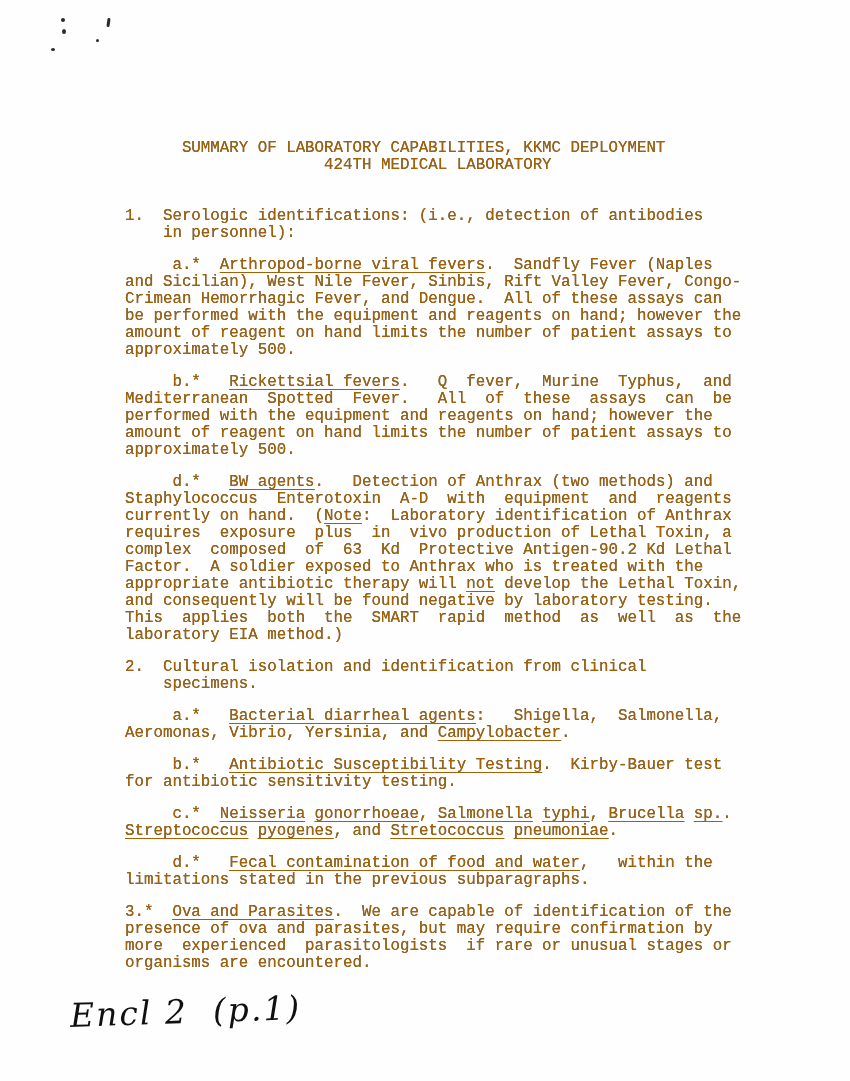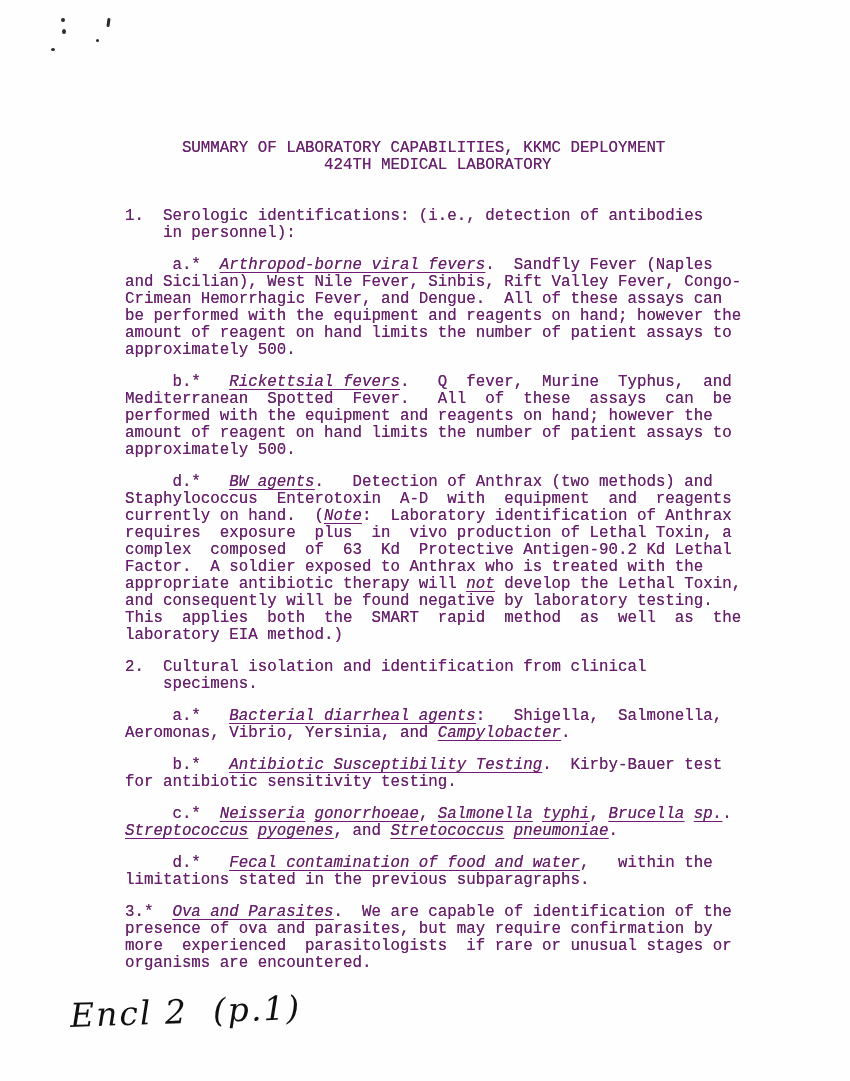--- a/index.html
+++ b/index.html
@@ -14,32 +14,31 @@
     background: #fefefe;
     overflow: hidden;
     font-family: "Liberation Mono", monospace;
   }
   .doc {
     position: absolute;
     left: 125px;
     top: 140px;
     font-size: 15.8px;
     line-height: 17px;
-    color: #701a75;
+    color: #a16207;
     white-space: pre;
     text-shadow: 0 0 0.5px rgba(0,0,0,0.65);
   }
   .para { margin: 0 0 15px 0; }
   .title-block { margin-bottom: 34px; }
   .line { white-space: pre; }
   .u {
     text-decoration: underline;
     text-underline-offset: 3px;
     text-decoration-thickness: 1px;
-    font-style: italic;
   }
   .i { }
   .handwriting {
     position: absolute;
     left: 70px;
     top: 992px;
     font-family: "DejaVu Serif", serif;
     font-style: italic;
     font-size: 33px;
     letter-spacing: 2px;

